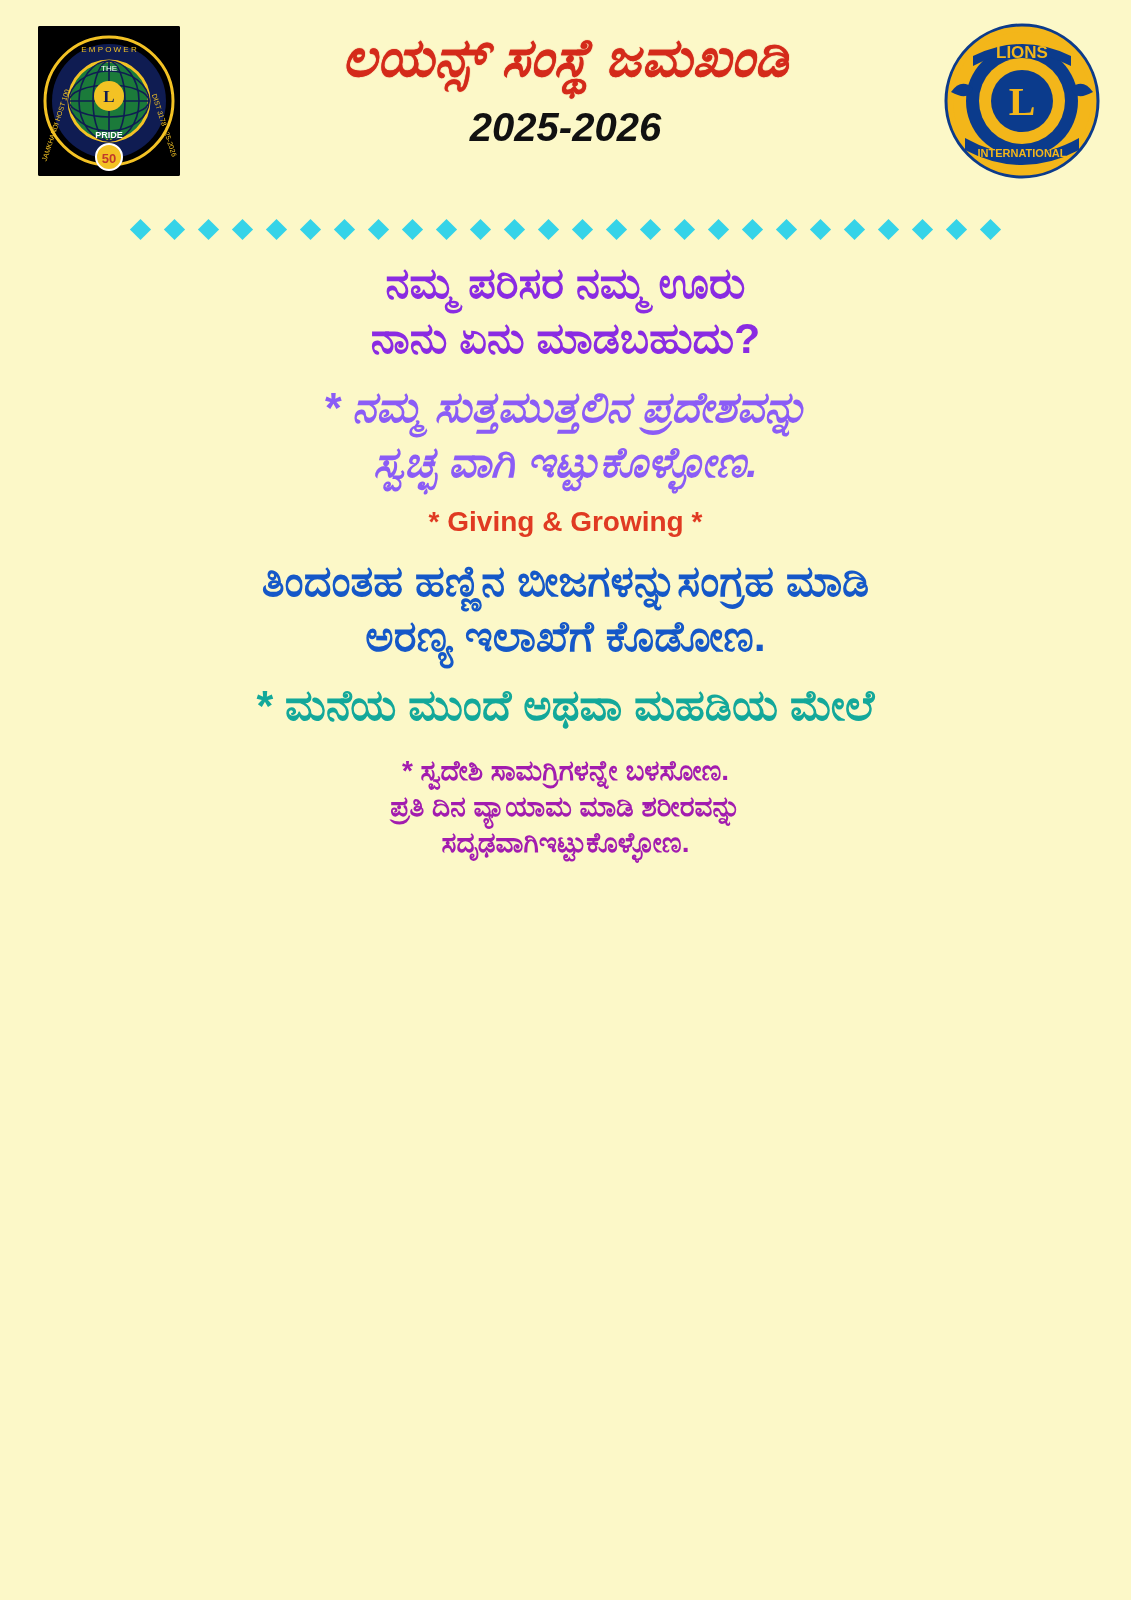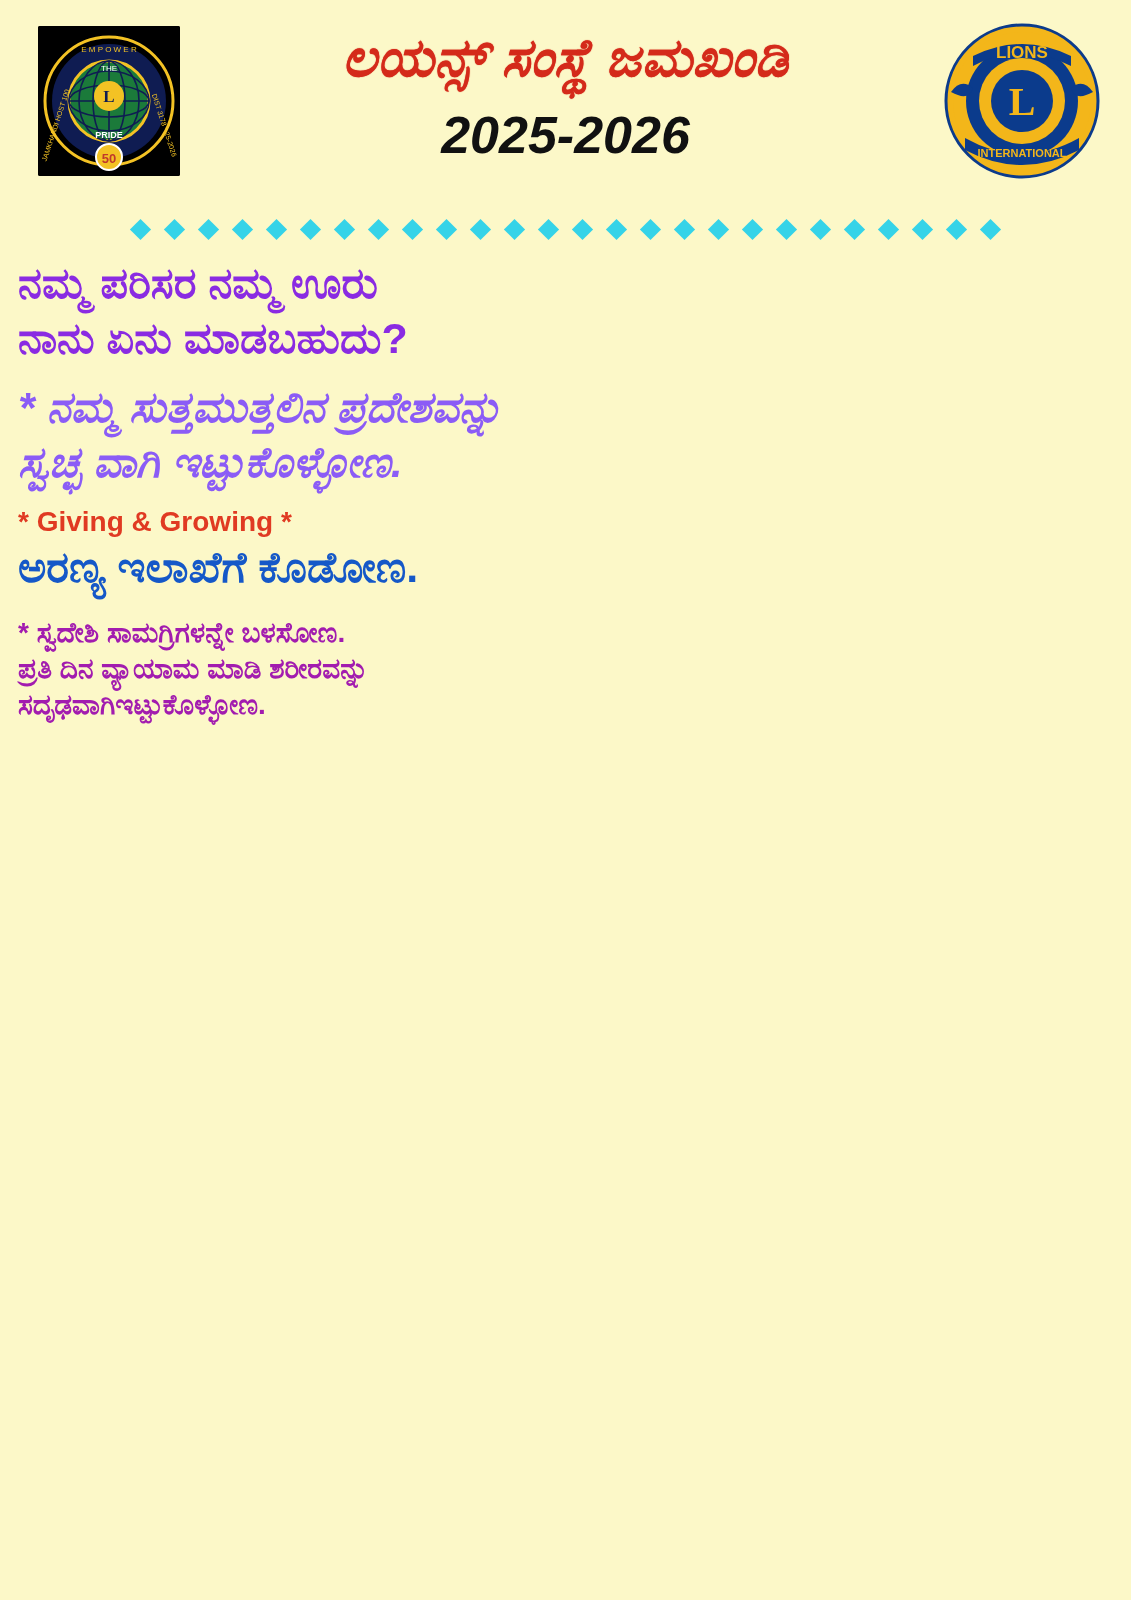--- a/index.html
+++ b/index.html
@@ -55,21 +55,21 @@
     color: #d42a1a;
     font-size: 53px;
     font-weight: bold;
     letter-spacing: 0.5px;
     line-height: 1.15;
     text-shadow: 0 0 1px #d42a1a;
   }
   .year {
     margin-top: 16px;
     color: #111;
-    font-size: 52px;
+    font-size: 40px;
     font-weight: bold;
   }
 
   
   .divider {
     display: flex;
     justify-content: center;
     align-items: center;
     gap: 19px;
     height: 34px;
@@ -78,21 +78,21 @@
   .diamond {
     width: 15px;
     height: 15px;
     background: #35d3e8;
     transform: rotate(45deg);
   }
 
   
   .body-lines {
     padding: 10px 18px 0 18px;
-    text-align: left;
+    text-align: center;
   }
   .line {
     font-weight: bold;
     line-height: 1.28;
     margin: 0;
   }
 
   .sz-lg { font-size: 43px; }
   .sz-md { font-size: 28px; }
   .sz-sm { font-size: 38px; }
@@ -198,19 +198,21 @@
       <span class="diamond" style="background: rgb(53, 211, 232);"></span>
       <span class="diamond" style="background: rgb(53, 211, 232);"></span>
     </div>
 
   <div class="body-lines">
       <p class="line sz-lg c-purple">ನಮ್ಮ ಪರಿಸರ ನಮ್ಮ ಊರು</p>
       <p class="line sz-lg c-purple">ನಾನು ಏನು ಮಾಡಬಹುದು?</p>
       <p class="line sz-lg c-green gap-1">* ನಮ್ಮ ಸುತ್ತಮುತ್ತಲಿನ  ಪ್ರದೇಶವನ್ನು</p>
       <p class="line sz-lg c-green">ಸ್ವಚ್ಛ ವಾಗಿ   ಇಟ್ಟುಕೊಳ್ಳೋಣ.</p>
       <p class="line sz-md c-red gap-1">* Giving &amp; Growing *</p>
+      <p class="line sz-lg c-blue gap-1">ತಿಂದಂತಹ ಹಣ್ಣಿನ ಬೀಜಗಳನ್ನುಸಂಗ್ರಹ ಮಾಡಿ</p>
       <p class="line sz-lg c-blue">ಅರಣ್ಯ ಇಲಾಖೆಗೆ ಕೊಡೋಣ.</p>
+      <p class="line sz-lg c-teal gap-1">* ಮನೆಯ ಮುಂದೆ ಅಥವಾ ಮಹಡಿಯ ಮೇಲೆ</p>
       <p class="line sz-md c-navy gap-2">*  ಸ್ವದೇಶಿ ಸಾಮಗ್ರಿಗಳನ್ನೇ ಬಳಸೋಣ.</p>
       <p class="line sz-md c-navy">ಪ್ರತಿ ದಿನ  ವ್ಯಾಯಾಮ ಮಾಡಿ ಶರೀರವನ್ನು</p>
       <p class="line sz-md c-navy">ಸದೃಢವಾಗಿಇಟ್ಟುಕೊಳ್ಳೋಣ.</p>
     </div>
 
 </div>
 
 </body></html>

